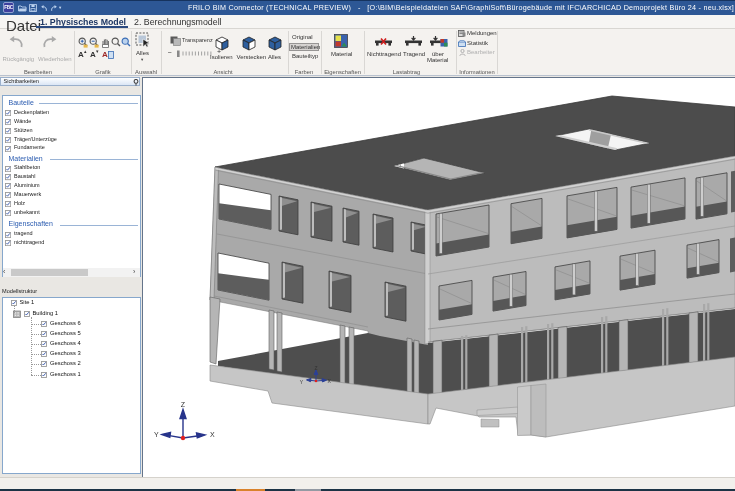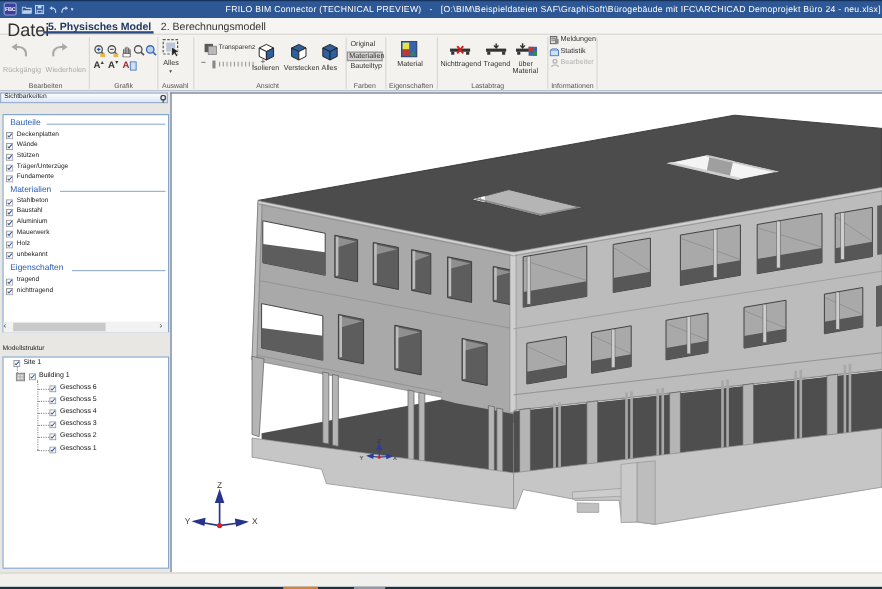--- a/index.html
+++ b/index.html
@@ -25,21 +25,21 @@
     <polygon points="3.5,1 1.2,2.8 3.5,4.6" fill="#bcd2ee"></polygon>
   </svg>
 <svg style="position:absolute;left:50px;top:3.5px" width="8" height="8">
     <path d="M1.7 6.8 C1.2 4.2 2.8 2.8 4.4 2.8 L5 2.8" fill="none" stroke="#bcd2ee" stroke-width="1"></path>
     <polygon points="4.5,1 6.8,2.8 4.5,4.6" fill="#bcd2ee"></polygon>
   </svg>
 <div style="position:absolute;left:59px;top:4.5px;font-size:4.5px;color:#cfe0f5">▾</div>
 <div style="position:absolute;left:188px;top:3.2px;width:545px;font-size:7.2px;letter-spacing:0.25px;color:#ffffff;white-space:nowrap">FRILO BIM Connector (TECHNICAL PREVIEW)&nbsp;&nbsp; - &nbsp;&nbsp;[O:\BIM\Beispieldateien SAF\GraphiSoft\Bürogebäude mit IFC\ARCHICAD Demoprojekt Büro 24 - neu.xlsx]</div>
 <div style="position:absolute;left:0;top:15px;width:735px;height:14px;background:#f6f5f3;border-bottom:1px solid #d8d6d2;box-sizing:border-box"></div>
 <div style="position:absolute;left:6px;top:17px;font-size:15px;color:#333">Datei</div>
-<div style="position:absolute;left:40px;top:16.6px;font-size:8.8px;font-weight:bold;color:#1f3864">5. Physisches Model</div>
+<div style="position:absolute;left:40px;top:16.6px;font-size:8.8px;font-weight:bold;color:#1f3864">1. Physisches Model</div>
 <div style="position:absolute;left:36px;top:26.2px;width:92px;height:1.8px;background:#2b4a80"></div>
 <div style="position:absolute;left:134px;top:17px;font-size:8.8px;color:#333">2. Berechnungsmodell</div>
 <svg style="position:absolute;left:8px;top:35px" width="17" height="15" viewBox="0 0 17 15">
     <path d="M13.5 12 C14.5 7 11.5 4.2 7.5 4.2 L5.2 4.2" fill="none" stroke="#a9a9a9" stroke-width="1.7"></path>
     <polygon points="6.2,1.1 1.6,4.2 6.2,7.3" fill="#a9a9a9"></polygon>
   </svg>
 <svg style="position:absolute;left:41px;top:35px" width="17" height="15" viewBox="0 0 17 15">
     <path d="M3.5 12 C2.5 7 5.5 4.2 9.5 4.2 L11.8 4.2" fill="none" stroke="#a9a9a9" stroke-width="1.7"></path>
     <polygon points="10.8,1.1 15.4,4.2 10.8,7.3" fill="#a9a9a9"></polygon>
   </svg>

